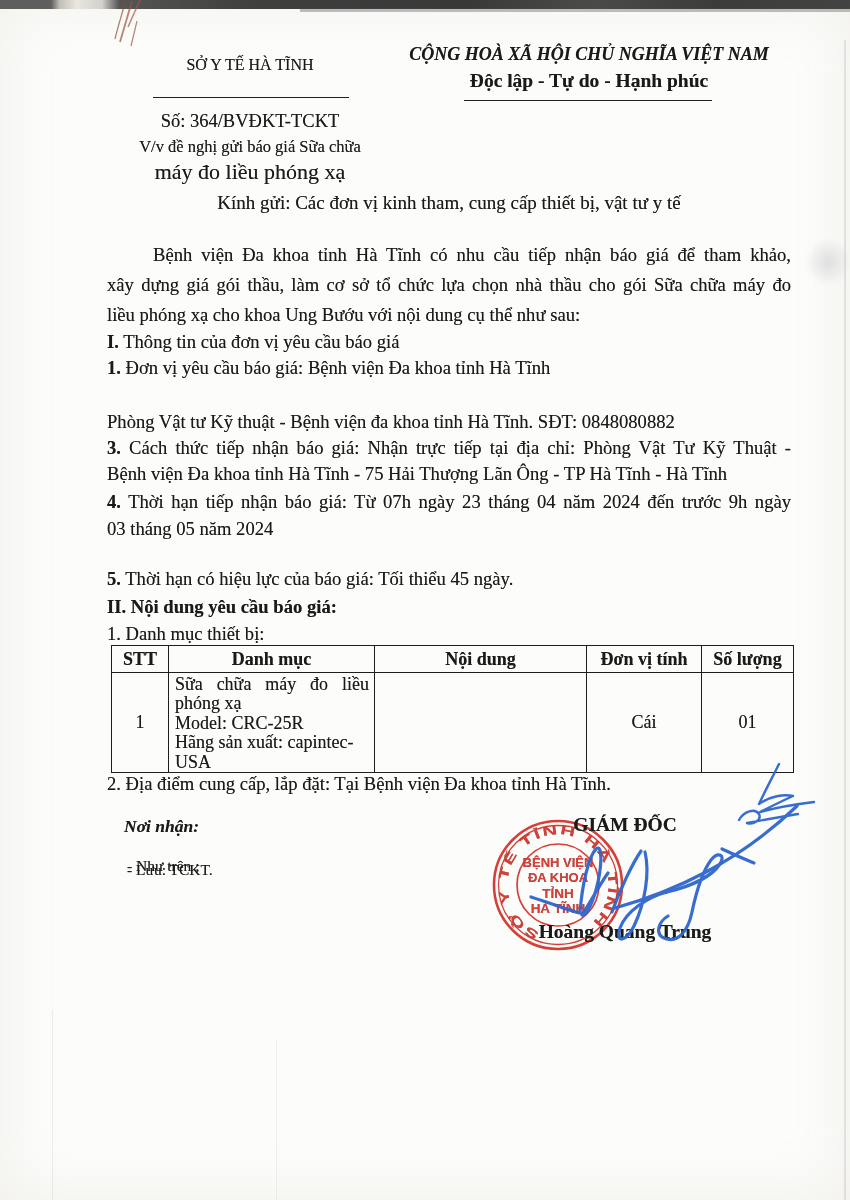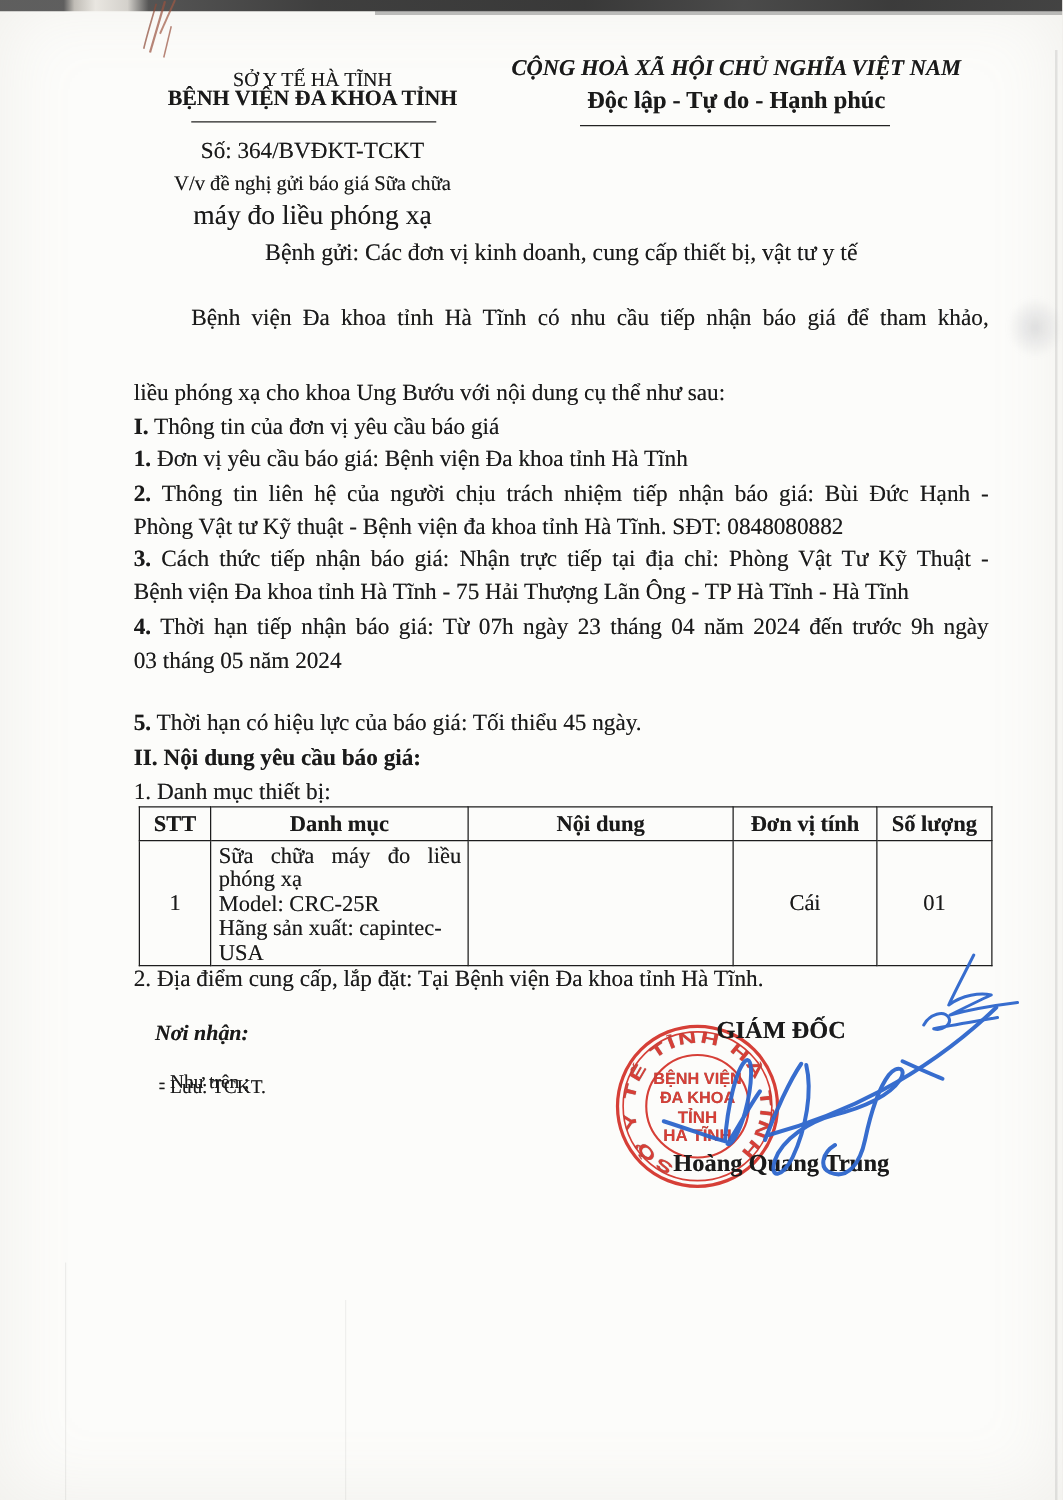--- a/index.html
+++ b/index.html
@@ -78,36 +78,35 @@
     <path d="M42 0 L30 27" stroke="#a05a45" stroke-width="1.5" fill="none"></path>
     <path d="M27 3 C23 17 19 30 17 39" stroke="#8d4b38" stroke-width="1.3" fill="none"></path>
     <path d="M39 21 L33 46" stroke="#9a5340" stroke-width="1.2" fill="none"></path>
   </svg>
   <div class="blob1"></div>
   <div class="crease-right"></div>
   <div class="crease1"></div>
   <div class="crease2"></div>
 
   <div class="abs org1 ctr">SỞ Y TẾ HÀ TĨNH</div>
-  <div class="abs org2 ctr b">BỆNH VIỆN ĐA KHOA TỈNH</div>
   <div class="abs rule-left"></div>
   <div class="abs nat1 ctr b">CỘNG HOÀ XÃ HỘI CHỦ NGHĨA VIỆT NAM</div>
   <div class="abs nat2 ctr b">Độc lập - Tự do - Hạnh phúc</div>
   <div class="abs rule-right"></div>
   <div class="abs docnum ctr">Số:  364/BVĐKT-TCKT</div>
   <div class="abs subj1 ctr">V/v đề nghị gửi báo giá Sữa chữa</div>
   <div class="abs subj2 ctr">máy đo liều phóng xạ</div>
 
-  <div class="abs salut ctr">Bệnh gửi: Các đơn vị kinh doanh, cung cấp thiết bị, vật tư y tế</div>
+  <div class="abs salut ctr">Kính gửi: Các đơn vị kinh tham, cung cấp thiết bị, vật tư y tế</div>
 
   <div class="bl bl0 j ind"><b class="pfx"></b><span>Bệnh viện Đa khoa tỉnh Hà Tĩnh có nhu cầu tiếp nhận báo giá để tham khảo,</span></div>
+  <div class="bl bl1 j"><b class="pfx"></b><span>xây dựng giá gói thầu, làm cơ sở tổ chức lựa chọn nhà thầu cho gói Sữa chữa máy đo</span></div>
   <div class="bl bl2"><b class="pfx"></b><span>liều phóng xạ cho khoa Ung Bướu  với nội dung cụ thể như sau:</span></div>
   <div class="bl bl3"><b class="pfx">I.</b><span> Thông tin của đơn vị yêu cầu báo giá</span></div>
   <div class="bl bl4"><b class="pfx">1.</b><span> Đơn vị yêu cầu báo giá: Bệnh viện Đa khoa tỉnh Hà Tĩnh</span></div>
-  <div class="bl bl5 j"><b class="pfx">2.</b><span> Thông tin liên hệ của người chịu trách nhiệm tiếp nhận báo giá: Bùi Đức Hạnh -</span></div>
   <div class="bl bl6"><b class="pfx"></b><span>Phòng Vật tư Kỹ thuật - Bệnh viện đa khoa tỉnh Hà Tĩnh. SĐT: 0848080882</span></div>
   <div class="bl bl7 j"><b class="pfx">3.</b><span> Cách thức tiếp nhận báo giá: Nhận trực tiếp tại địa chỉ: Phòng Vật Tư Kỹ Thuật -</span></div>
   <div class="bl bl8"><b class="pfx"></b><span>Bệnh viện Đa khoa tỉnh Hà Tĩnh - 75 Hải Thượng Lãn Ông  - TP Hà Tĩnh - Hà Tĩnh</span></div>
   <div class="bl bl9 j"><b class="pfx">4.</b><span> Thời hạn tiếp nhận báo giá: Từ 07h ngày 23 tháng 04 năm 2024 đến trước 9h ngày</span></div>
   <div class="bl bl10"><b class="pfx"></b><span>03 tháng 05 năm 2024</span></div>
   <div class="bl bl12"><b class="pfx">5.</b><span> Thời hạn có hiệu lực của báo giá: Tối thiểu 45 ngày.</span></div>
   <div class="bl bl13"><b class="pfx">II. Nội dung yêu cầu báo giá:</b><span></span></div>
   <div class="bl bl14"><b class="pfx"></b><span>1. Danh mục thiết bị:</span></div>
 
   <table class="qtable">

